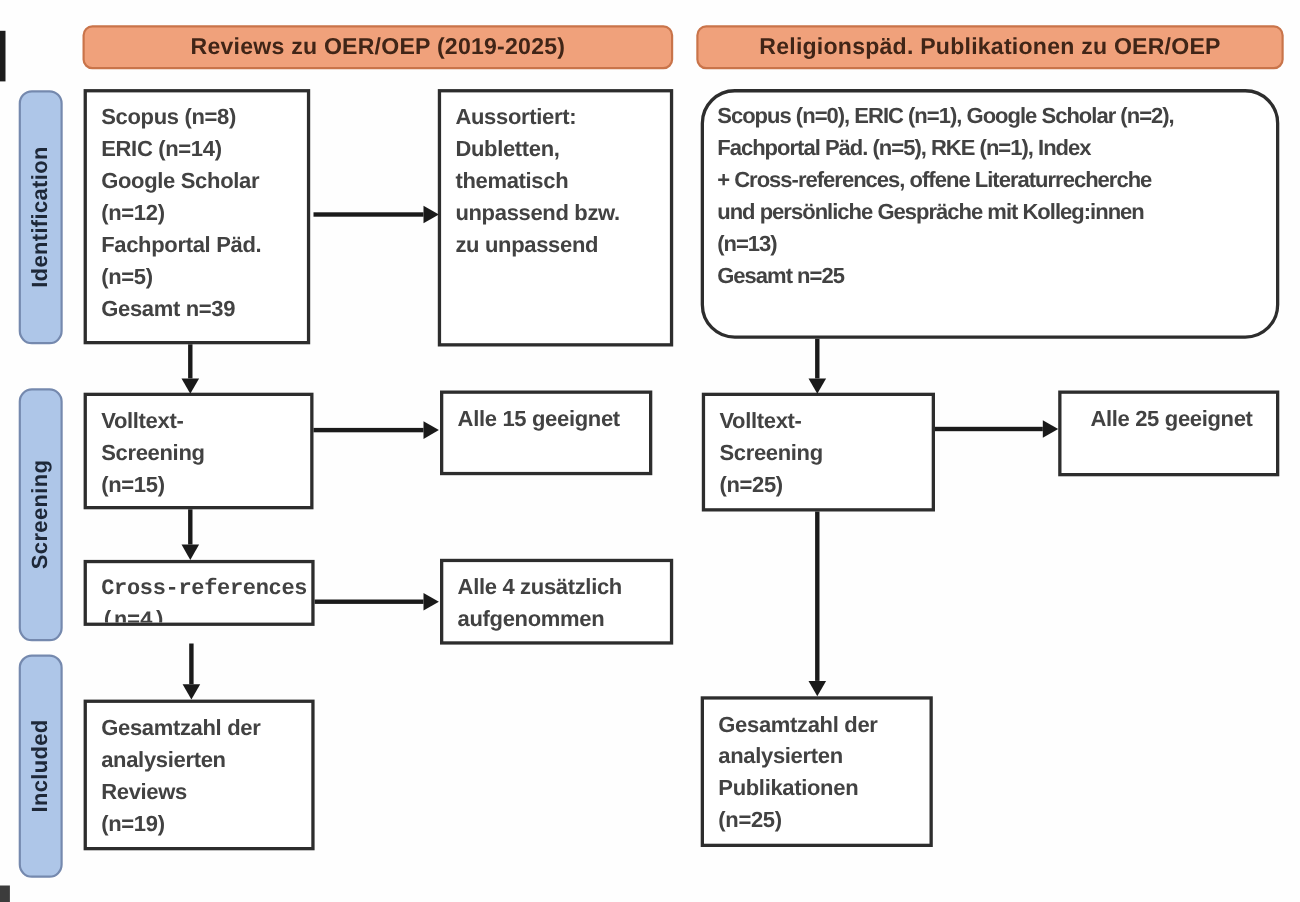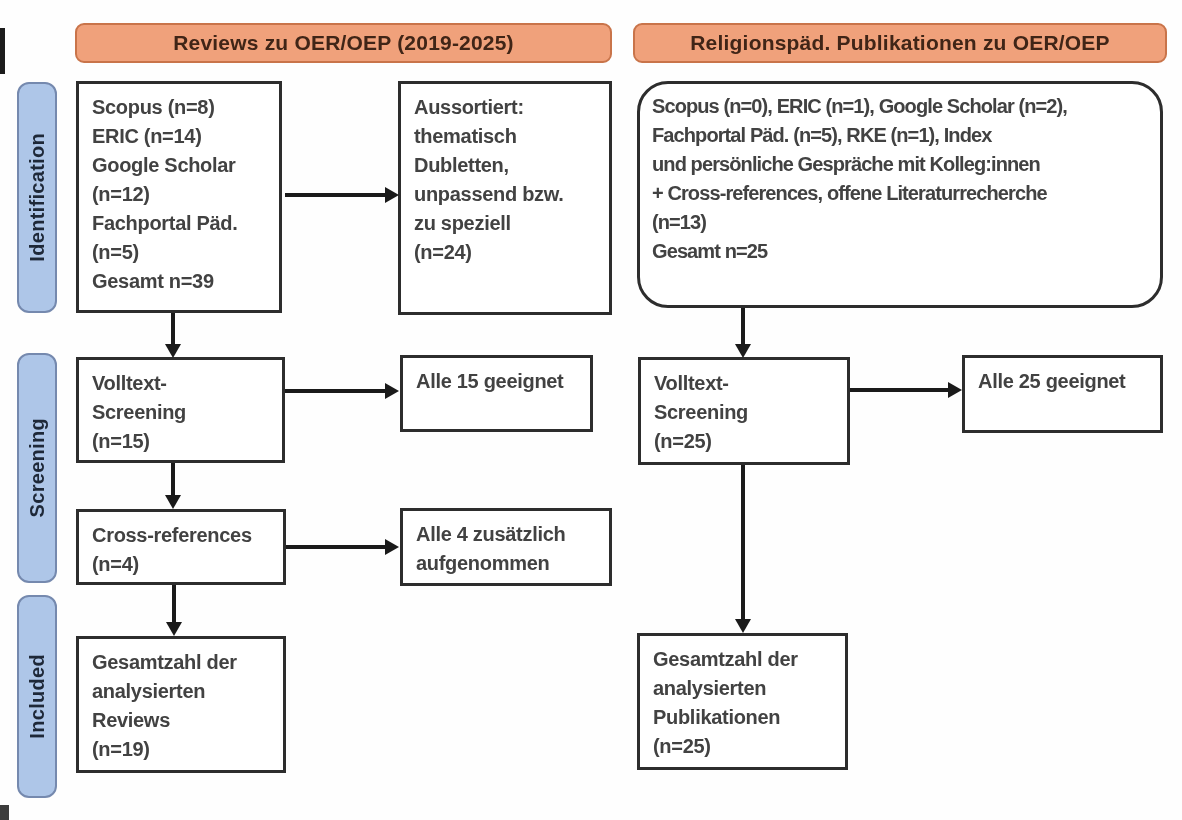--- a/index.html
+++ b/index.html
@@ -69,63 +69,62 @@
       <div class="ln">Scopus (n=8)</div>
       <div class="ln">ERIC (n=14)</div>
       <div class="ln">Google Scholar</div>
       <div class="ln">(n=12)</div>
       <div class="ln">Fachportal Päd.</div>
       <div class="ln">(n=5)</div>
       <div class="ln">Gesamt n=39</div>
     </div>
   <div class="box" style="left:398px;top:81px;width:214px;height:234px;">
       <div class="ln">Aussortiert:</div>
+      <div class="ln">Dubletten,</div>
       <div class="ln">thematisch</div>
-      <div class="ln">Dubletten,</div>
       <div class="ln">unpassend bzw.</div>
-      <div class="ln">zu speziell</div>
-      <div class="ln">(n=24)</div>
+      <div class="ln">zu unpassend</div>
     </div>
   <div class="box" style="left:76px;top:357px;width:209px;height:106px;">
       <div class="ln">Volltext-</div>
       <div class="ln">Screening</div>
       <div class="ln">(n=15)</div>
     </div>
   <div class="box" style="left:400px;top:355px;width:193px;height:77px;">
       <div class="ln">Alle 15 geeignet</div>
     </div>
-  <div class="box" style="left:76px;top:509px;width:210px;height:76px;">
+  <div class="box" style="left:76px;top:509px;width:210px;height:60px;font-family:Liberation Mono, monospace;">
       <div class="ln">Cross-references</div>
       <div class="ln">(n=4)</div>
     </div>
   <div class="box" style="left:400px;top:508px;width:212px;height:78px;">
       <div class="ln">Alle 4 zusätzlich</div>
       <div class="ln">aufgenommen</div>
     </div>
   <div class="box" style="left:76px;top:636px;width:210px;height:137px;">
       <div class="ln">Gesamtzahl der</div>
       <div class="ln">analysierten</div>
       <div class="ln">Reviews</div>
       <div class="ln">(n=19)</div>
     </div>
 
   <div class="box tight" style="left:637px;top:81px;width:526px;height:227px;">
       <div class="ln">Scopus (n=0), ERIC (n=1), Google Scholar (n=2),</div>
       <div class="ln">Fachportal Päd. (n=5), RKE (n=1), Index</div>
+      <div class="ln">+ Cross-references, offene Literaturrecherche</div>
       <div class="ln">und persönliche Gespräche mit Kolleg:innen</div>
-      <div class="ln">+ Cross-references, offene Literaturrecherche</div>
       <div class="ln">(n=13)</div>
       <div class="ln">Gesamt n=25</div>
     </div>
   <div class="box" style="left:638px;top:357px;width:212px;height:108px;">
       <div class="ln">Volltext-</div>
       <div class="ln">Screening</div>
       <div class="ln">(n=25)</div>
     </div>
-  <div class="box" style="left:962px;top:355px;width:201px;height:78px;">
+  <div class="box" style="left:962px;top:355px;width:201px;height:78px;text-align:center;">
       <div class="ln">Alle 25 geeignet</div>
     </div>
   <div class="box" style="left:637px;top:633px;width:211px;height:137px;">
       <div class="ln">Gesamtzahl der</div>
       <div class="ln">analysierten</div>
       <div class="ln">Publikationen</div>
       <div class="ln">(n=25)</div>
     </div>
 
   <div>

